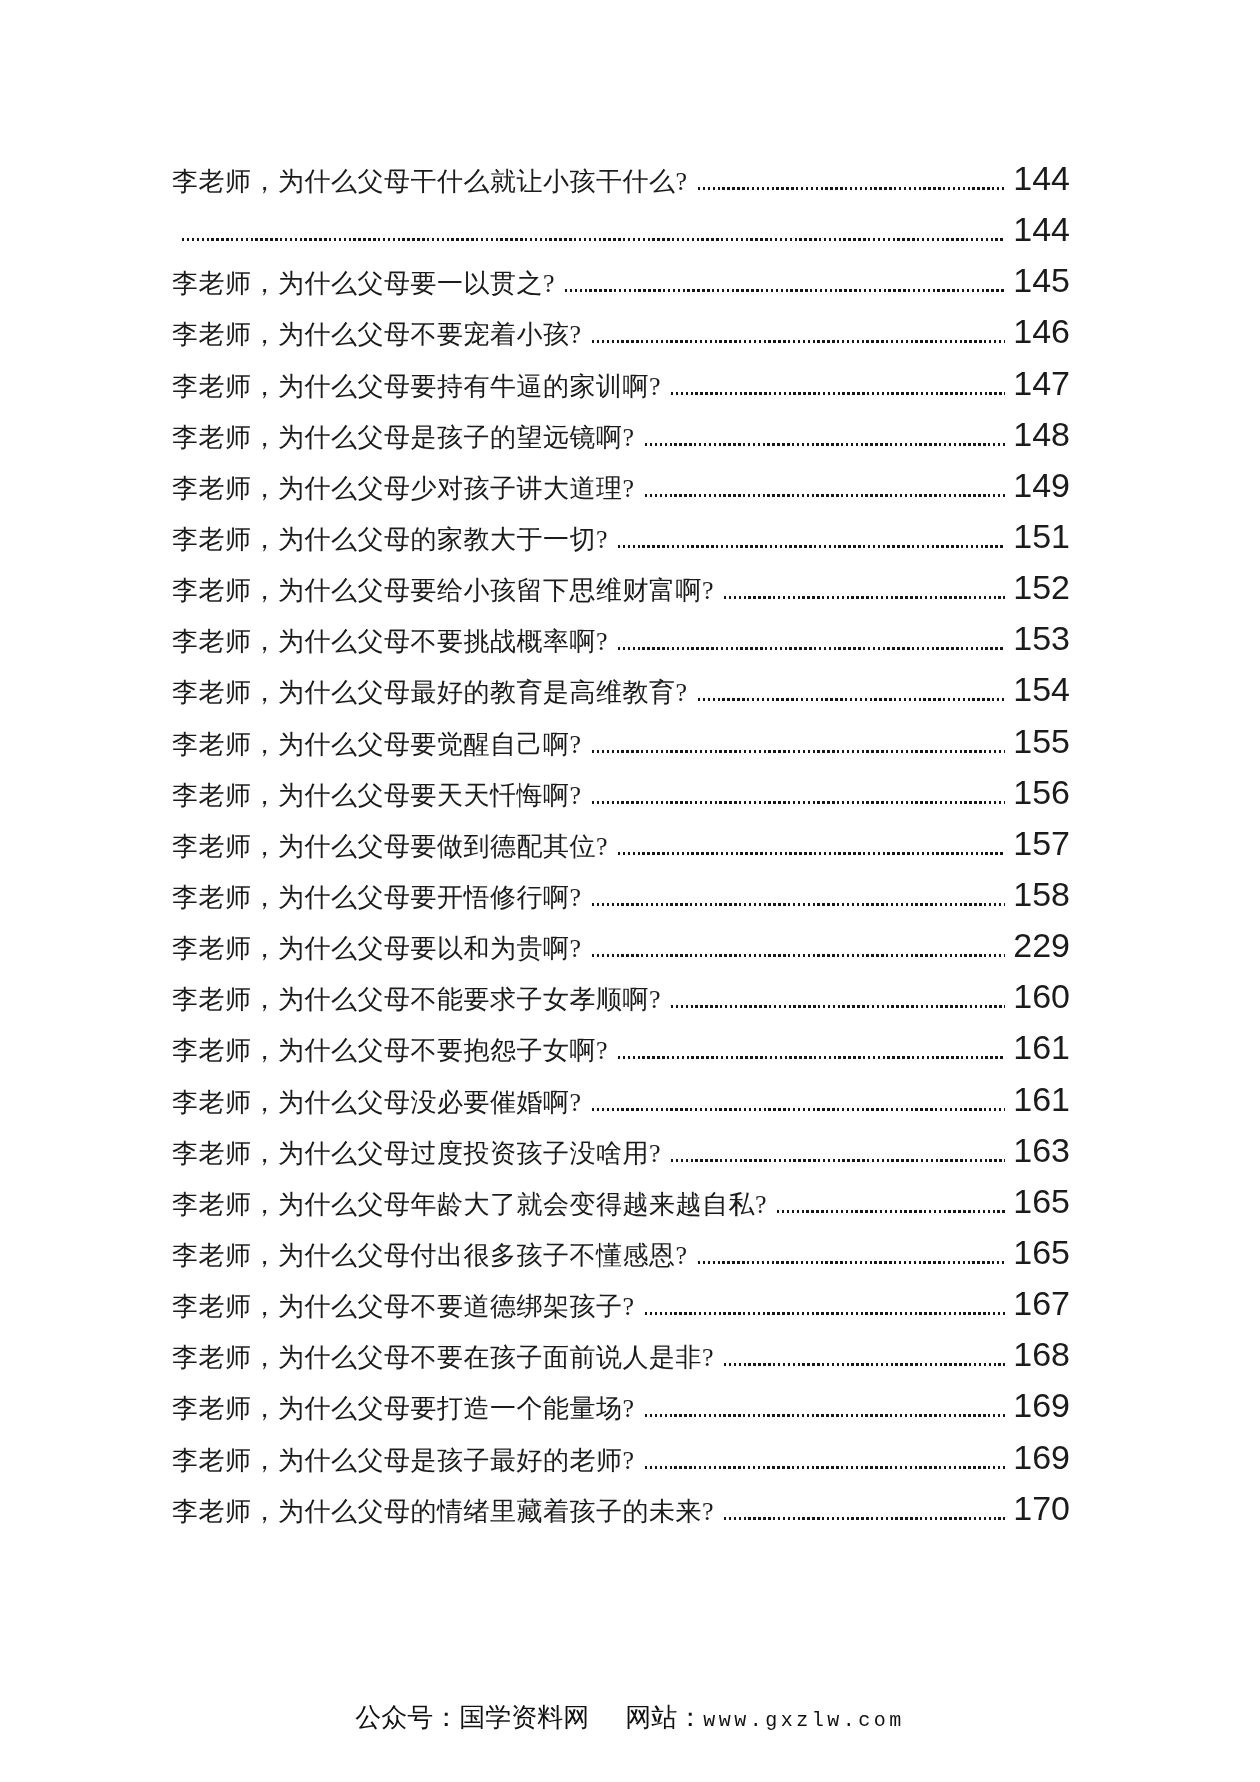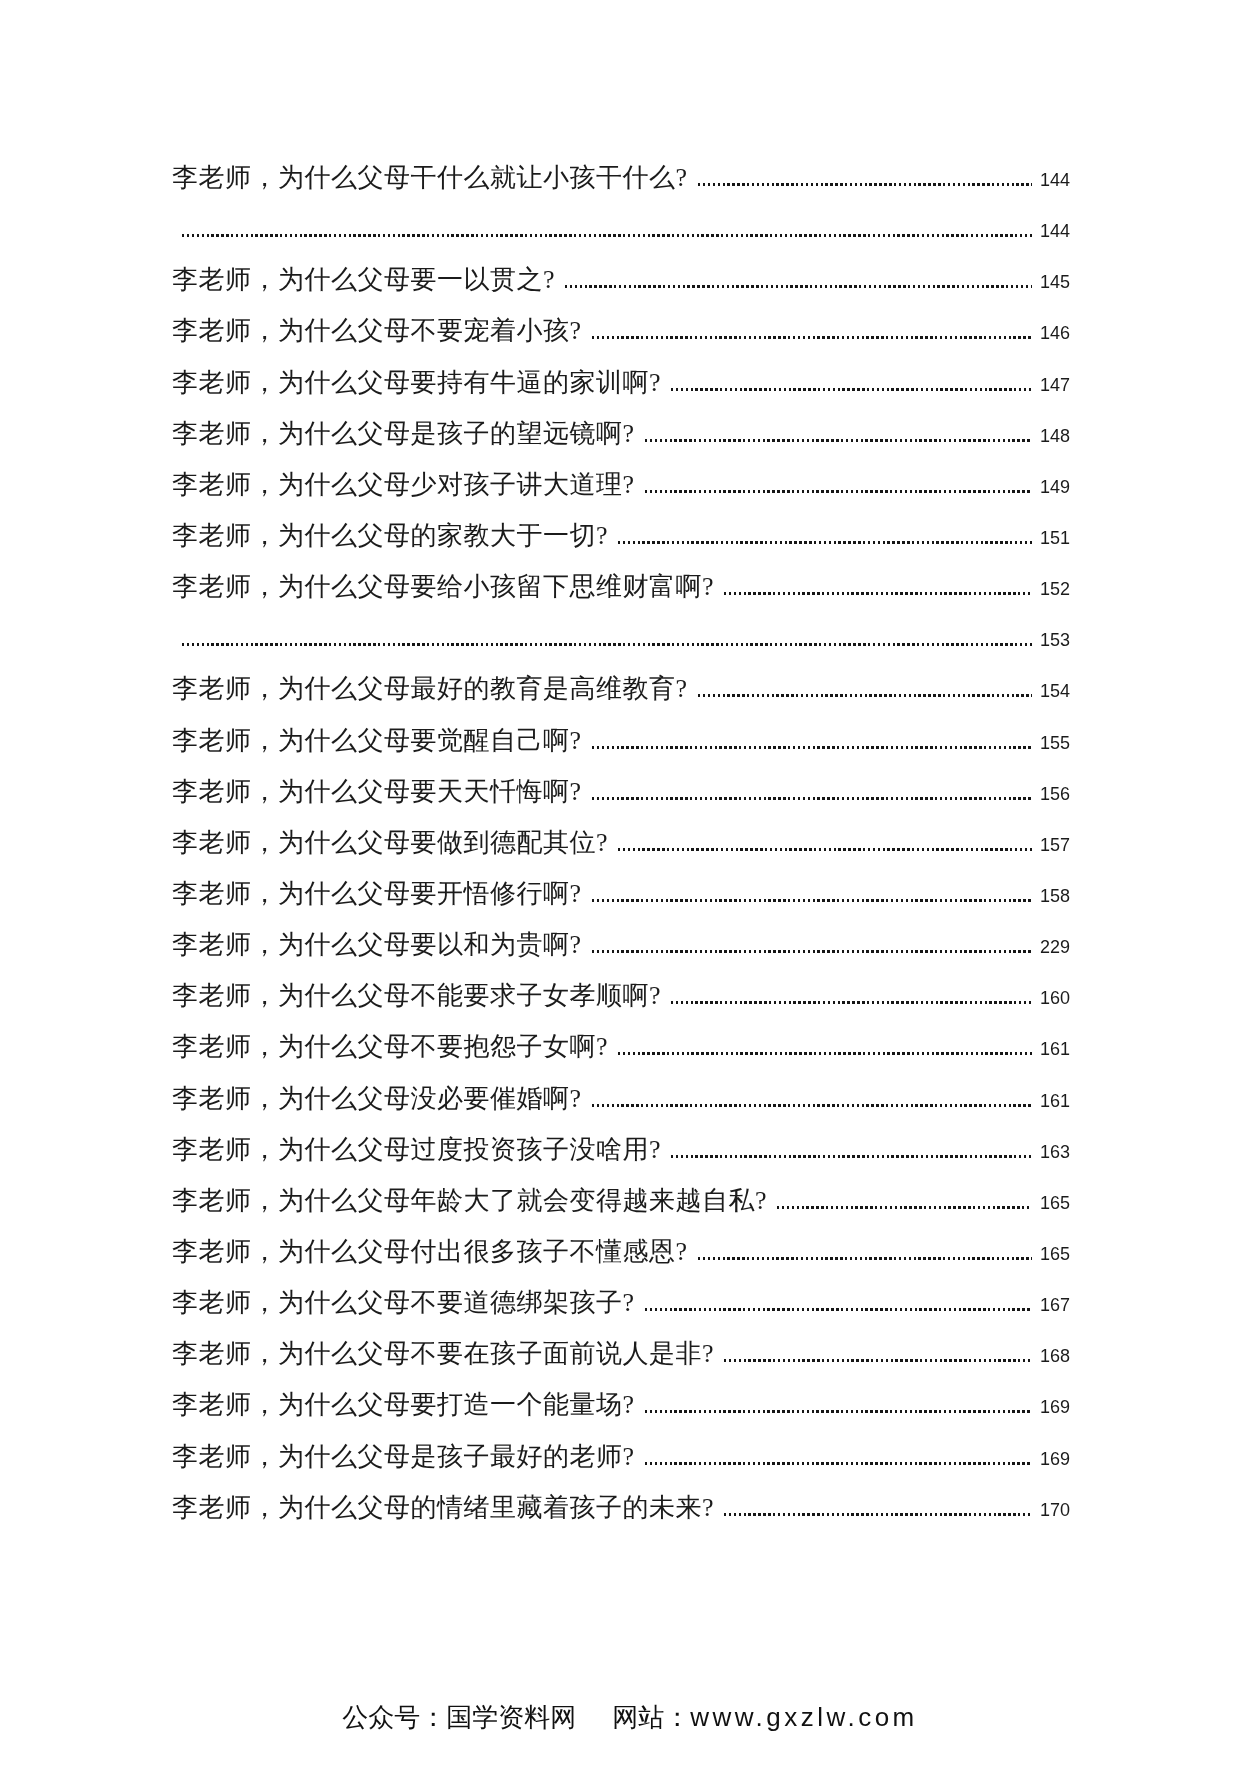--- a/index.html
+++ b/index.html
@@ -37,41 +37,40 @@
   }
   .toc-leader {
     flex: 1;
     min-width: 18px;
     height: 3px;
     margin: 0 8px 0 10px;
     background-image: repeating-linear-gradient(to right, #161616 0, #161616 2.4px, transparent 2.4px, transparent 4.9px);
   }
   .toc-page {
     font-family: "Liberation Sans", "DejaVu Sans", sans-serif;
-    font-size: 18px;
+    font-size: 34px;
     line-height: 1.2;
     color: #1b1b1b;
-    margin-top: 12px;
   }
   .footer {
     position: absolute;
     left: 0;
     top: 1700px;
     width: 1260px;
     text-align: center;
     font-size: 26px;
     color: #111111;
     white-space: nowrap;
   }
   .footer .site-part {
     margin-left: 36px;
   }
   .footer .url {
-    font-family: Liberation Sans, sans-serif;
-    font-size: 26px;
+    font-family: Liberation Mono, monospace;
+    font-size: 20px;
     letter-spacing: 3.5px;
   }
 </style>
 </head>
 <body>
 
 <div class="page">
 
   <main class="toc" id="toc-list">
   <div class="toc-row">
@@ -122,20 +121,21 @@
     <span class="toc-page">151</span>
   </div>
 
   <div class="toc-row">
     <span class="toc-title">李老师，为什么父母要给小孩留下思维财富啊?</span>
     <span class="toc-leader"></span>
     <span class="toc-page">152</span>
   </div>
 
   <div class="toc-row">
+    <span class="toc-title">李老师，为什么父母不要挑战概率啊?</span>
     <span class="toc-leader"></span>
     <span class="toc-page">153</span>
   </div>
 
   <div class="toc-row">
     <span class="toc-title">李老师，为什么父母最好的教育是高维教育?</span>
     <span class="toc-leader"></span>
     <span class="toc-page">154</span>
   </div>
 

